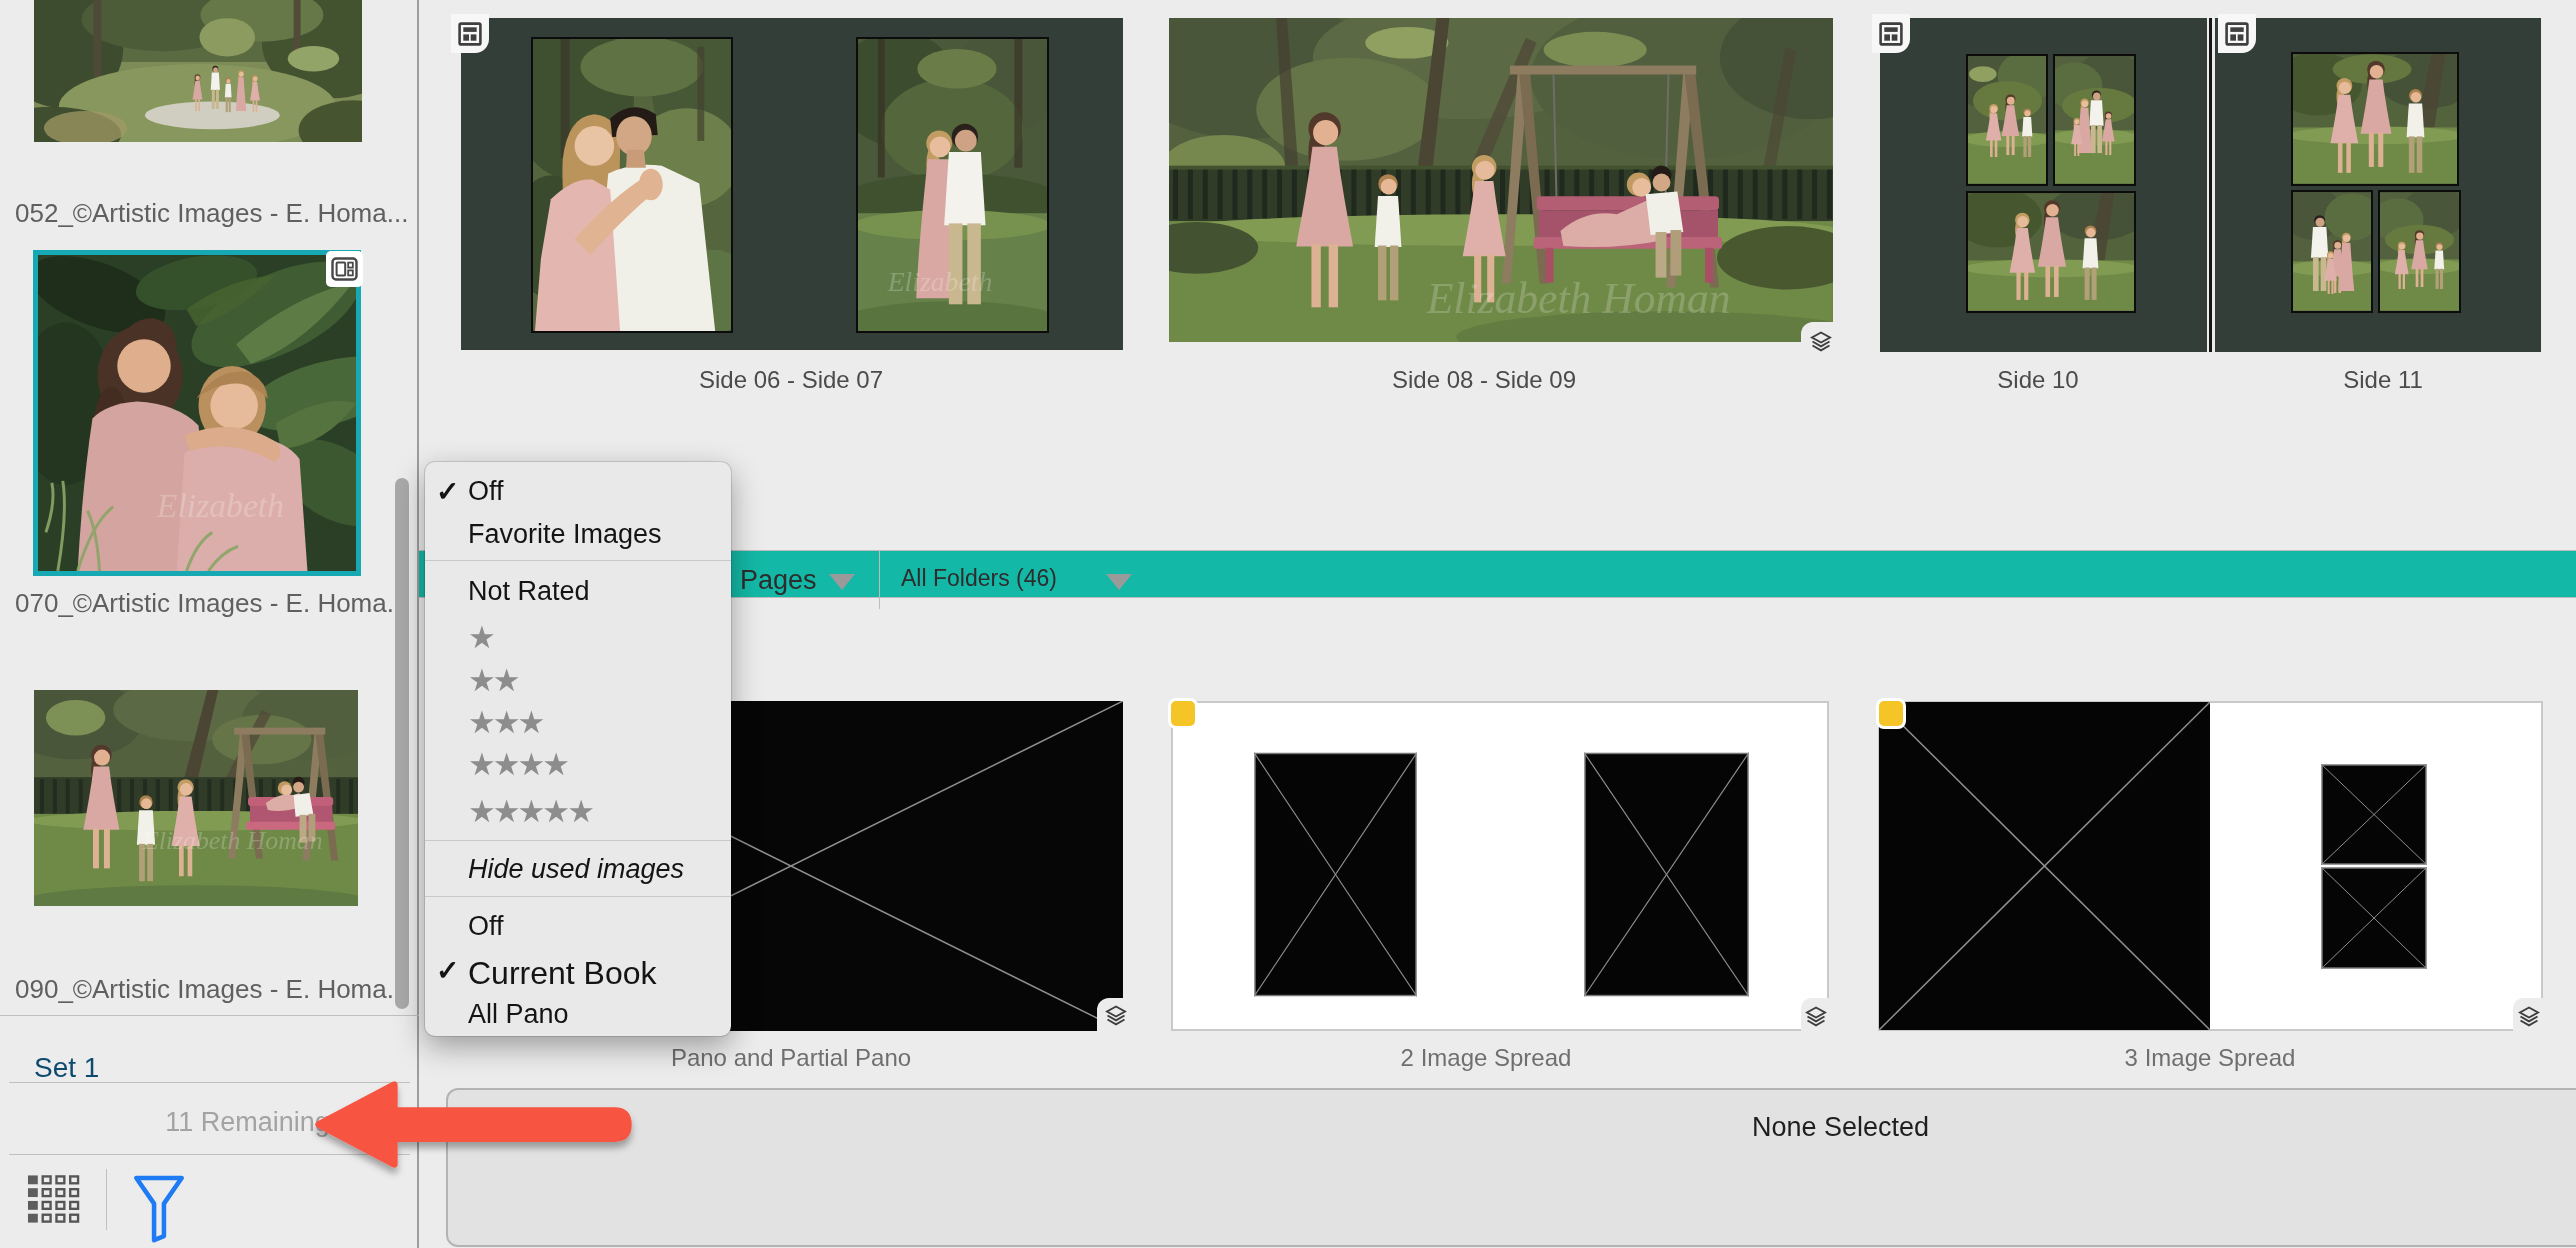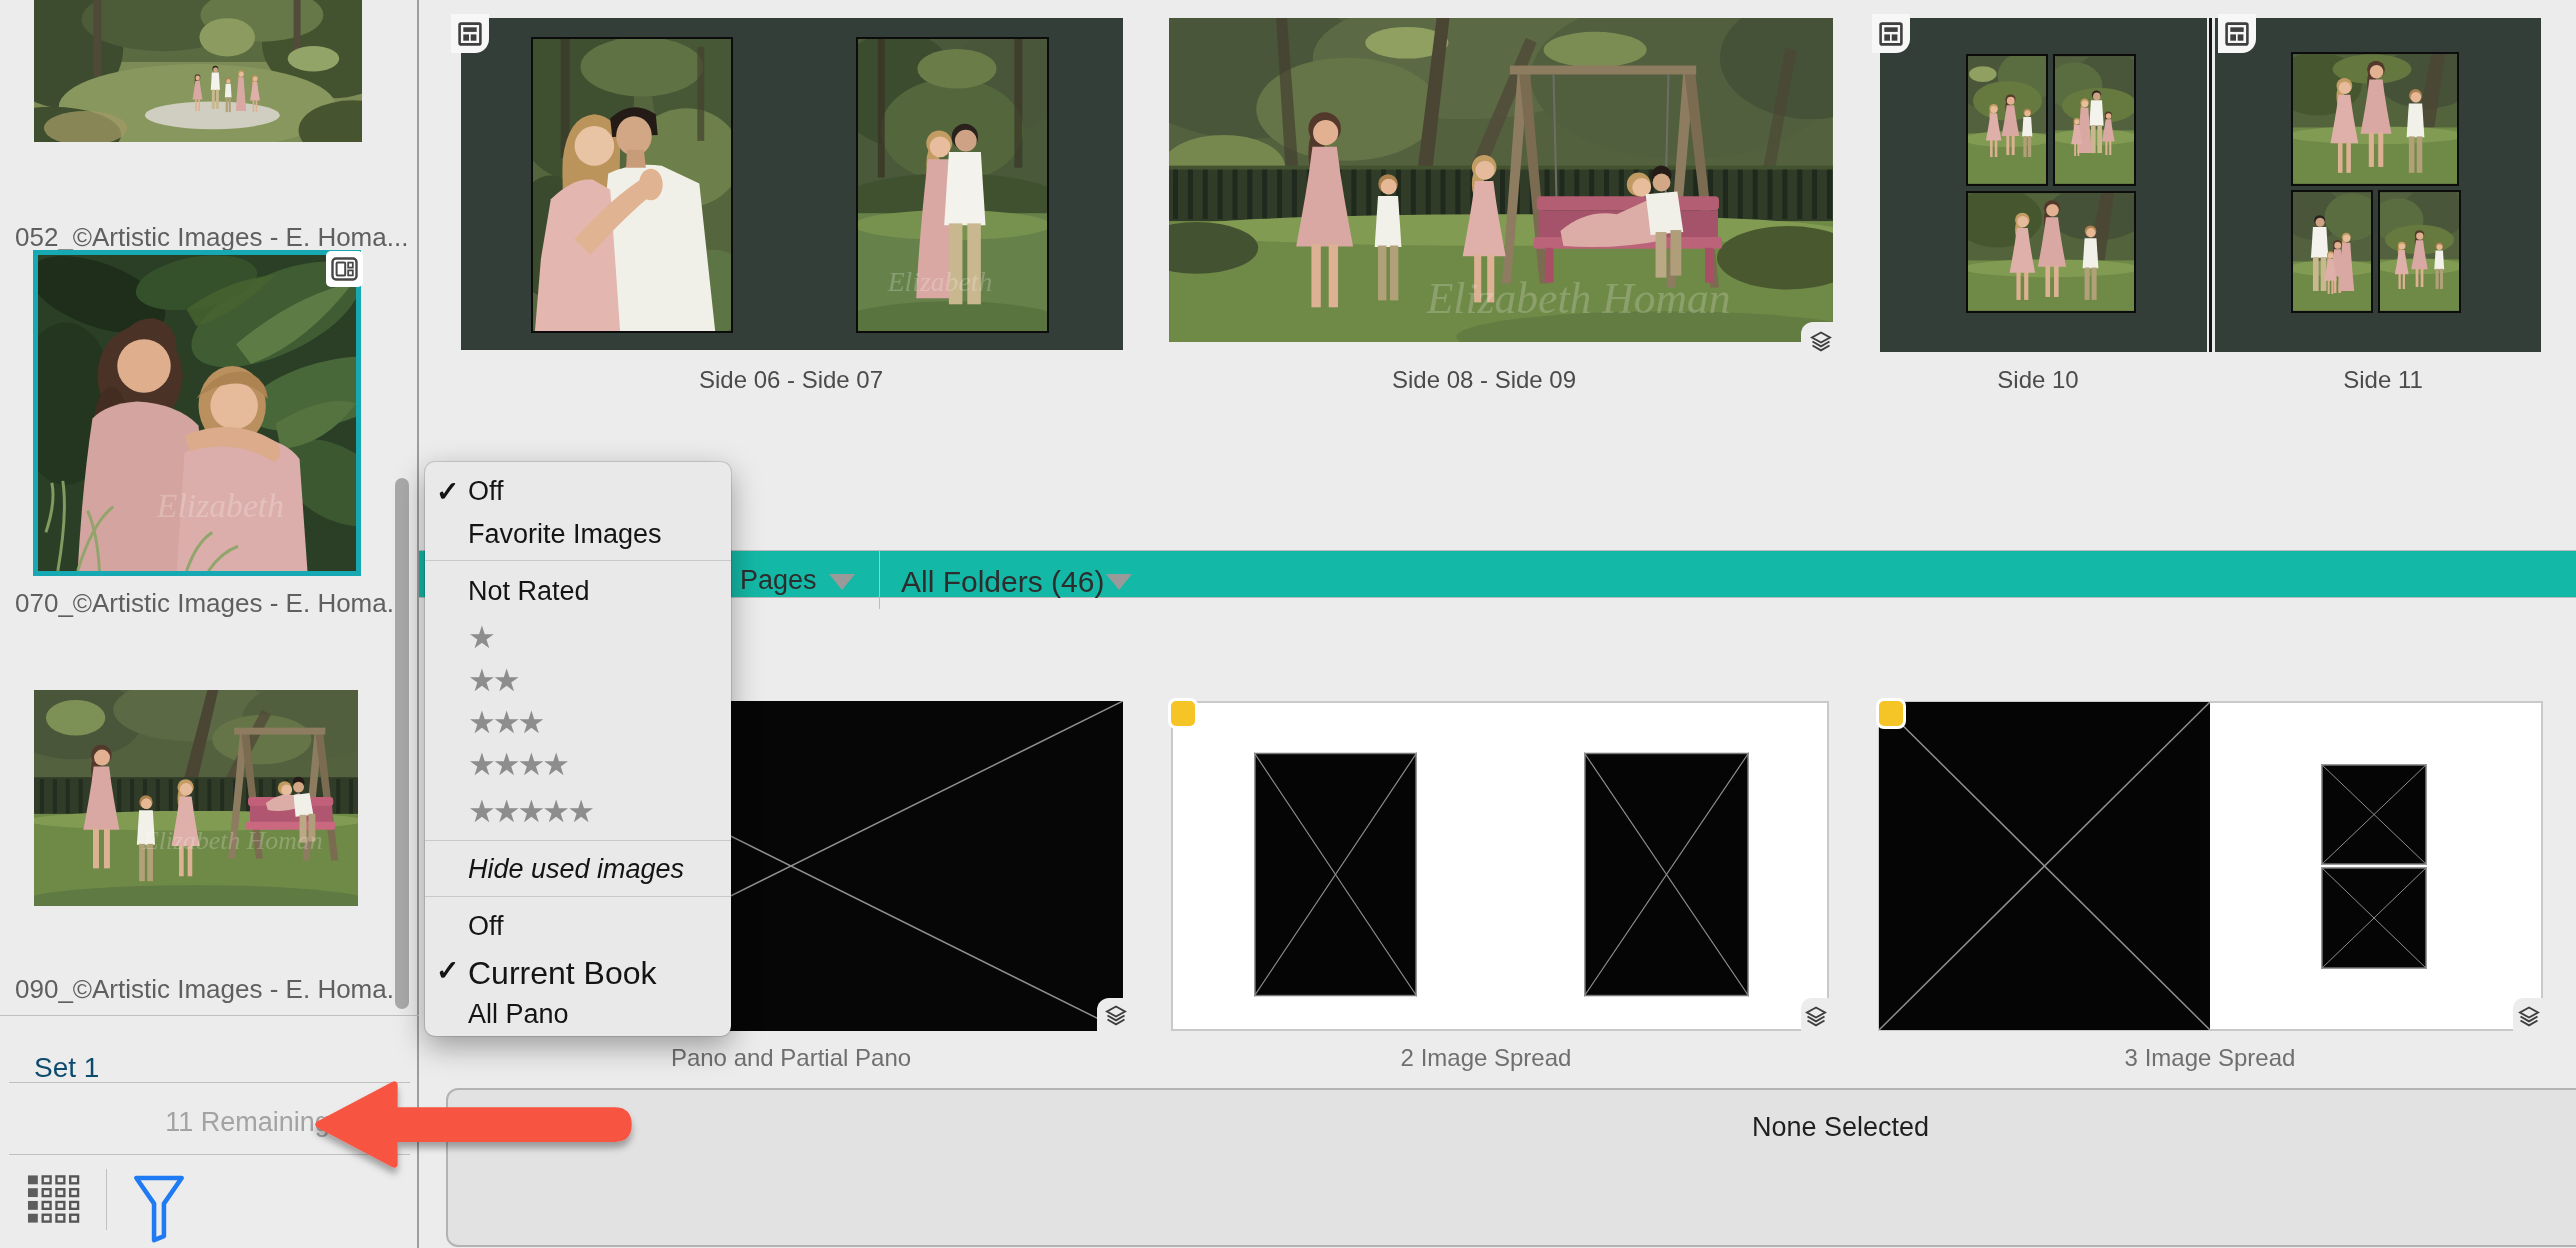--- a/index.html
+++ b/index.html
@@ -306,21 +306,21 @@
   <div class="chip" style="left:1801px; top:322px; width:40px; height:38px; border-radius:12px 0 0 0; background:#ececec;">
       <svg width="25" height="25" viewBox="0 0 25 25">
         <use href="#icoLayers"></use>
       </svg>
     </div>
 
   <div class="abs" style="left:419px; top:550px; width:2157px; height:48px; background:#14b8a6; border-top:1px solid #bcbcbc; border-bottom:1px solid #bcbcbc;">
     <span style="position:absolute; left:321px; top:14px; font-size:27px; color:#2d2d2d;">Pages</span>
     <div style="position:absolute; left:410px; top:23px; width:0; height:0; border-left:13px solid transparent; border-right:13px solid transparent; border-top:16px solid #9a9a9a;"></div>
     <div style="position:absolute; left:460px; top:0px; width:1px; height:58px; background:#bcbcbc;"></div>
-    <span style="position:absolute; left:482px; top:14px; font-size:30px; color:#2d2d2d;">All Folders (46)</span>
+    <span style="position:absolute; left:482px; top:14px; font-size:23px; color:#2d2d2d;">All Folders (46)</span>
     <div style="position:absolute; left:687px; top:23px; width:0; height:0; border-left:13px solid transparent; border-right:13px solid transparent; border-top:16px solid #9a9a9a;"></div>
   </div>
 
   <svg class="abs" style="left:459px; top:701px;" width="664" height="330" viewBox="0 0 670 333">
     <rect x="0" y="0" width="670" height="333" fill="#060606"></rect>
     <line x1="0" y1="333" x2="670" y2="0" stroke="#8f8f8f" stroke-width="1.5"></line>
     <line x1="0" y1="0" x2="670" y2="333" stroke="#8f8f8f" stroke-width="1.5"></line>
   </svg>
   <div class="chip" style="left:1097px; top:998px; width:38px; height:34px; border-radius:12px 0 0 0; background:#ececec;">
       <svg width="25" height="25" viewBox="0 0 25 25">
@@ -395,21 +395,21 @@
     <ellipse cx="180" cy="108" rx="68" ry="13" fill="#cfcec0"></ellipse>
     <use href="#pMW" transform="translate(183,102) scale(0.42)"></use>
     <use href="#pGD" transform="translate(165,104) scale(0.36)"></use>
     <use href="#pWP" transform="translate(209,104) scale(0.40)"></use>
     <use href="#pBW" transform="translate(196,105) scale(0.34)"></use>
     <use href="#pGL" transform="translate(223,105) scale(0.36)"></use>
     <ellipse cx="18" cy="126" rx="70" ry="26" fill="#3f4e2f"></ellipse>
     <ellipse cx="52" cy="120" rx="42" ry="16" fill="#a29a66" opacity="0.75"></ellipse>
     <ellipse cx="322" cy="122" rx="55" ry="28" fill="#46552f"></ellipse>
   </svg>
-  <div class="flabel" style="left:15px; top:198px;margin-top:24px;">052_©Artistic Images - E. Homa...</div>
+  <div class="flabel" style="left:15px; top:198px;">052_©Artistic Images - E. Homa...</div>
 
   <div class="abs" style="left:33px; top:250px; width:328px; height:326px; border:5px solid #16a9b4;"></div>
   <svg class="ph" style="left:38px; top:255px;" width="318" height="316" viewBox="0 0 321 319">
     <rect width="321" height="319" fill="#2b3f26"></rect>
     <ellipse cx="240" cy="60" rx="92" ry="40" fill="#3f5c33" transform="rotate(-25 240 60)"></ellipse>
     <ellipse cx="290" cy="140" rx="82" ry="32" fill="#49683a" transform="rotate(-15 290 140)"></ellipse>
     <ellipse cx="60" cy="40" rx="72" ry="32" fill="#1e2e1a" transform="rotate(20 60 40)"></ellipse>
     <ellipse cx="160" cy="28" rx="62" ry="26" fill="#35512c" transform="rotate(-10 160 28)"></ellipse>
     <ellipse cx="300" cy="230" rx="62" ry="36" fill="#3c5830" transform="rotate(30 300 230)"></ellipse>
     <ellipse cx="28" cy="150" rx="50" ry="82" fill="#243620"></ellipse>

